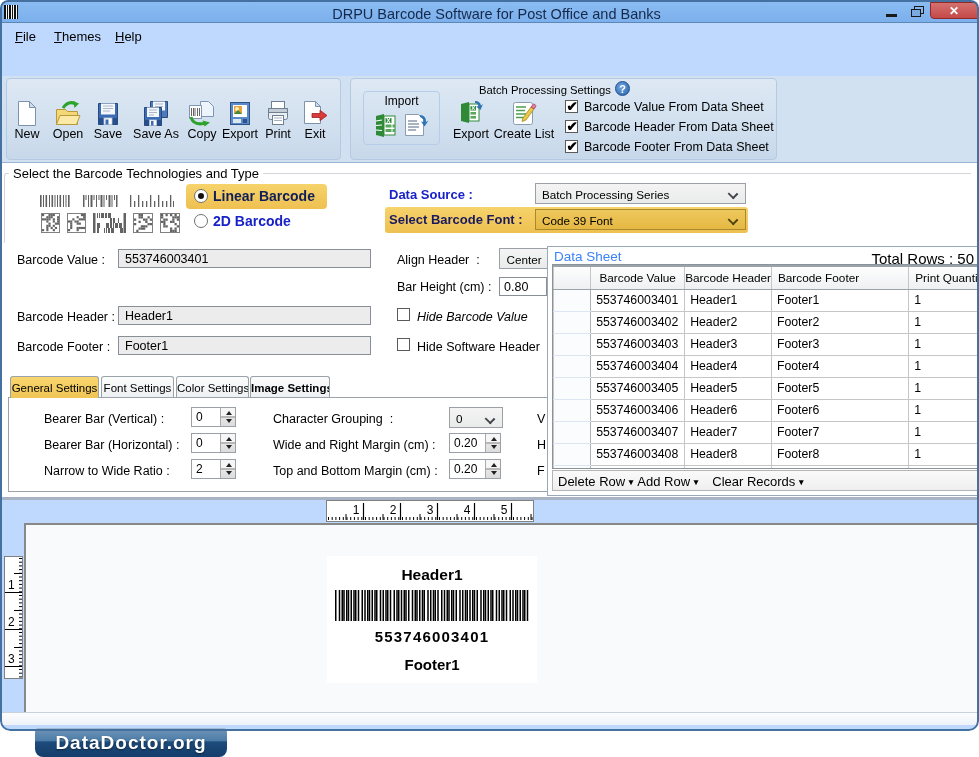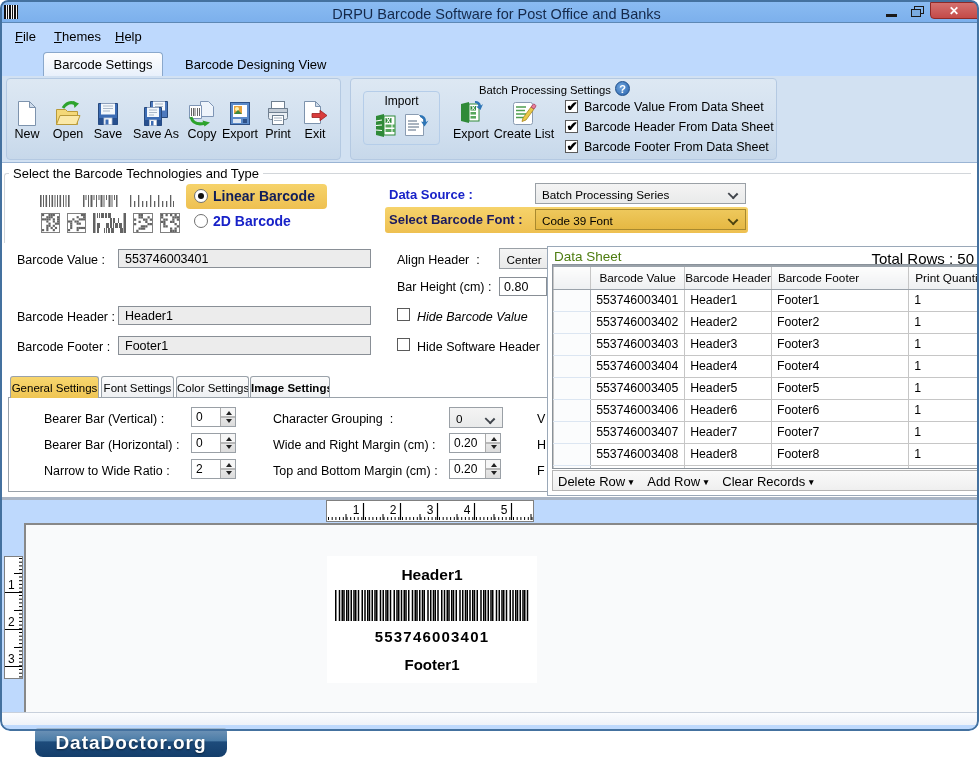--- a/index.html
+++ b/index.html
@@ -71,21 +71,21 @@
 #gbox { position:absolute; left:8px; top:234px; width:963px; height:95px; border:1px solid #9aa2aa; background:#fff; z-index:1; }
 .flabel { z-index:2; }
 .spin { position:absolute; width:45px; height:20px; background:#fff; border:1px solid #9aa0a6; font-size:12px; z-index:2; }
 .spin span { position:absolute; left:4px; top:2px; }
 .spin::after { content:""; position:absolute; right:0; top:0; width:14px; height:100%;
   background:linear-gradient(#f6f6f6 0 44%, #b8b8b8 47%, #b8b8b8 53%, #e6e6e6 56%, #dcdcdc); border-left:1px solid #aaa; }
 .spin i { position:absolute; right:3.5px; width:0; height:0; border-left:3.5px solid transparent; border-right:3.5px solid transparent; z-index:3; }
 .spin i.up { top:3px; border-bottom:4px solid #222; }
 .spin i.dn { top:11px; border-top:4px solid #222; }
 #datasheet { position:absolute; left:547px; top:83px; width:430px; height:250px; background:#fff; border:1px solid #9aa8b8; border-right:none; z-index:5; }
-#ds-title { position:absolute; left:6px; top:2px; font-size:13.5px; color:#4d7c0f; }
+#ds-title { position:absolute; left:6px; top:2px; font-size:13.5px; color:#3b82f6; }
 #ds-total { position:absolute; right:3px; top:3px; font-size:15px; color:#000; }
 #ds-table { position:absolute; left:4px; top:17px; width:426px; height:205px; border:1px solid #8a929a; overflow:hidden; }
 #ds-table table { border-collapse:collapse; width:442px; table-layout:fixed; font-size:12.3px; }
 #ds-table td, #ds-table th { border:1px solid #c6c6c6; padding:0 0 0 5px; text-align:left; font-weight:normal; height:22px; white-space:nowrap; overflow:hidden; }
 #ds-table th { background:linear-gradient(#fdfdfd,#eef0f2); border-top:2px solid #9aa2aa; border-bottom:1px solid #9aa2aa; text-align:center; padding:0; height:23px; font-size:11.8px; }
 #ds-table td.sel { background:#fbfcfd; border-bottom:1px solid #dce6f2; border-right:1px solid #aab0b6; }
 #ds-bar { position:absolute; left:4px; top:223px; width:426px; height:21px; font-size:13px; padding:3px 0 0 5px; background:linear-gradient(#fafafa,#efefef); border:1px solid #b4b4b4; }
 .da { font-size:9px; position:relative; top:-1px; }
 #bottomband { position:absolute; left:0px; top:497px; width:979px; height:26px; background:#bed9fd; border-top:3px solid #a8b4c4; }
 #hruler { position:absolute; left:326px; top:500px; width:208px; height:22px; background:#fff; border:1px solid #808080; z-index:3; }
@@ -114,24 +114,20 @@
     <div id="btn-max">
         <div class="b1"></div>
         <div class="b2"></div>
       </div>
     <div id="btn-close">✕</div>
   </div>
   <div id="menubar">
     <div class="menuitem" style="left:13px;"><u>F</u>ile</div>
     <div class="menuitem" style="left:52px;"><u>T</u>hemes</div>
     <div class="menuitem" style="left:113px;"><u>H</u>elp</div>
-  </div>
-  <div id="tabrow">
-    <div id="tab-active">Barcode Settings</div>
-    <div id="tab2">Barcode Designing View</div>
   </div>
   <div id="toolbar">
     <div class="group" id="group1">
       <div class="tool" style="left:0px; top:21px; width:40px;">
         <svg width="22" height="27" viewBox="0 0 22 27">
             <path d="M2.5 1.5 h11 l6 6 v18 h-17 z" fill="#fff" stroke="#7d93ad"></path>
             <path d="M13.5 1.5 l6 6 h-6 z" fill="#cfdceb" stroke="#7d93ad"></path>
           </svg>
         New</div>
       <div class="tool" style="left:40px; top:21px; width:42px;">
@@ -589,21 +585,21 @@
         <tr>
                 <td class="sel"></td>
                 <td>553746003409</td>
                 <td>Header9</td>
                 <td>Footer9</td>
                 <td>1</td>
               </tr>
       </tbody>
           </table>
         </div>
-      <div id="ds-bar"><span>Delete Row <b class="da">▾</b></span><span style="margin-left:14px;">Add Row <b class="da">▾</b></span><span style="margin-left:14px;">Clear Records <b class="da">▾</b></span></div>
+      <div id="ds-bar"><span>Delete Row <b class="da">▾</b></span><span style="margin-left:4px;">Add Row <b class="da">▾</b></span><span style="margin-left:14px;">Clear Records <b class="da">▾</b></span></div>
     </div>
   </div>
   <div id="bottomband"></div>
   <div id="canvas"></div>
   <div id="footerstrip"></div>
   <div id="hruler"><svg id="hrsvg" width="206" height="20">
         <line x1="1.5" y1="16" x2="1.5" y2="19" stroke="#000" stroke-width="1"></line>
         <line x1="5.2" y1="16" x2="5.2" y2="19" stroke="#000" stroke-width="1"></line>
         <line x1="8.9" y1="16" x2="8.9" y2="19" stroke="#000" stroke-width="1"></line>
         <line x1="12.600000000000001" y1="16" x2="12.600000000000001" y2="19" stroke="#000" stroke-width="1"></line>

